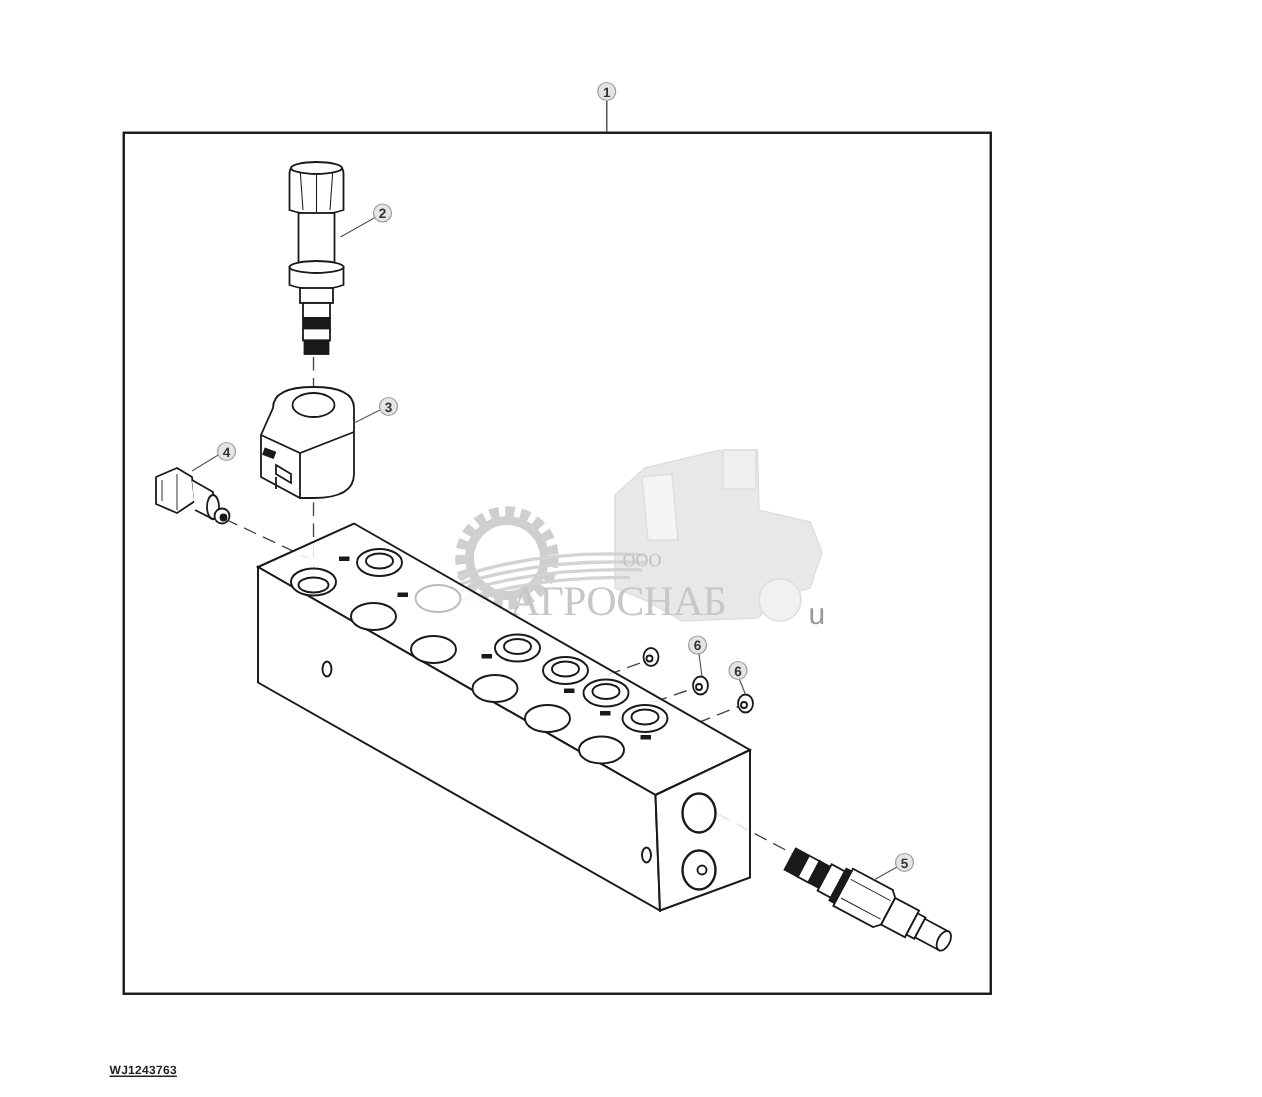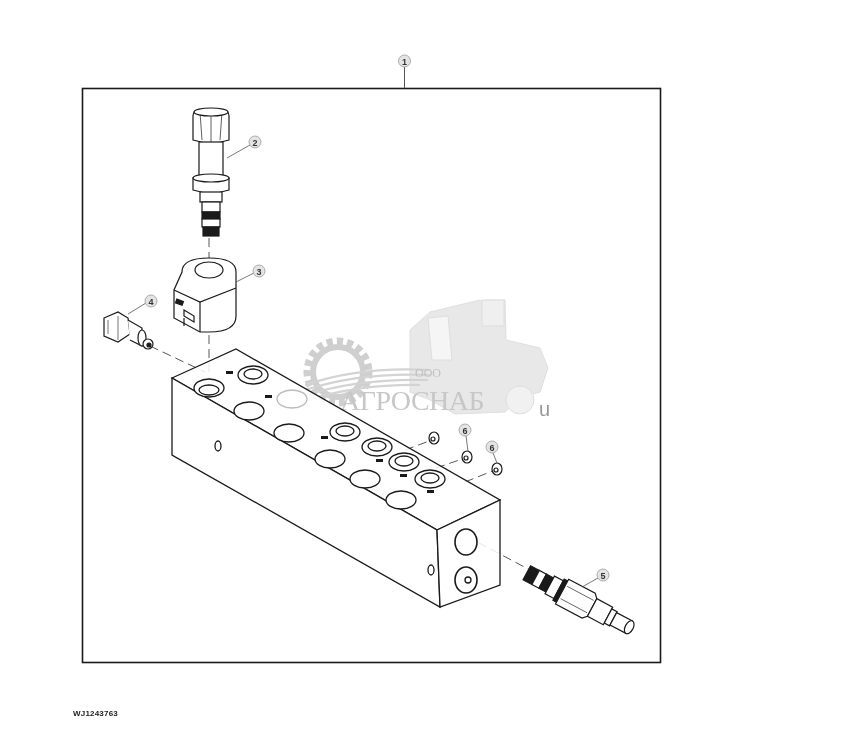--- a/index.html
+++ b/index.html
@@ -1,20 +1,20 @@
 <!DOCTYPE html>
 <html><head>
 <meta charset="utf-8">
 <style>
   html, body { margin:0; padding:0; background:#ffffff; }
   body { width:841px; height:731px; position:relative; overflow:hidden;
          font-family:"Liberation Sans", sans-serif; }
   #stage { position:absolute; left:0; top:0; width:841px; height:731px; }
   .figure-id { position:absolute; left:73px; top:709px; font-size:8px; font-weight:bold;
-               color:#222; letter-spacing:0.2px; font-family:"Liberation Sans", sans-serif; }
+               color:#222; letter-spacing:0.2px; font-family:"Liberation Sans", sans-serif;text-decoration:underline; }
   .callout-text { font-family:"Liberation Sans", sans-serif; font-size:9px; font-weight:bold; fill:#333; }
   .wm-text { font-family:"Liberation Serif", serif; }
 </style>
 </head>
 <body>
 
 <svg id="stage" width="841" height="731" viewBox="0 0 841 731" xmlns="http://www.w3.org/2000/svg">
 
   <g opacity="0.55">
 

